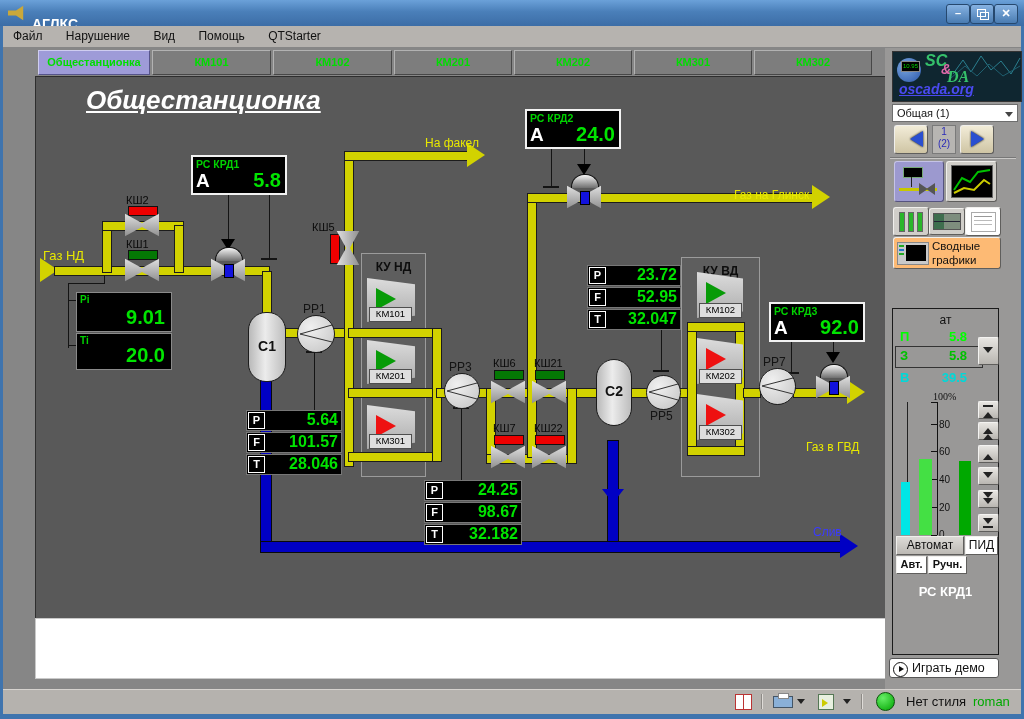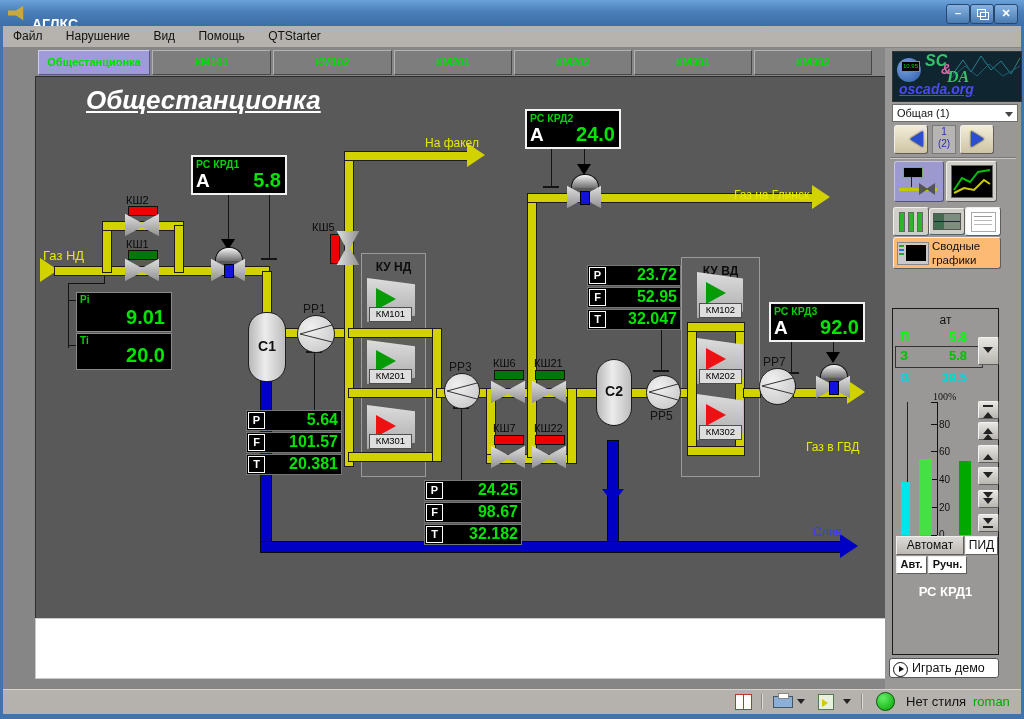--- a/index.html
+++ b/index.html
@@ -414,21 +414,21 @@
         <div class="pftrow">
             <span class="pftl">P</span>
             <span class="pftv">5.64</span>
           </div>
         <div class="pftrow">
             <span class="pftl">F</span>
             <span class="pftv">101.57</span>
           </div>
         <div class="pftrow">
             <span class="pftl">T</span>
-            <span class="pftv">20.381</span>
+            <span class="pftv">28.046</span>
           </div>
       </div>
       <div class="pft" style="left:551px;top:188px;width:94px;">
         <div class="pftrow">
             <span class="pftl">P</span>
             <span class="pftv">23.72</span>
           </div>
         <div class="pftrow">
             <span class="pftl">F</span>
             <span class="pftv">52.95</span>

